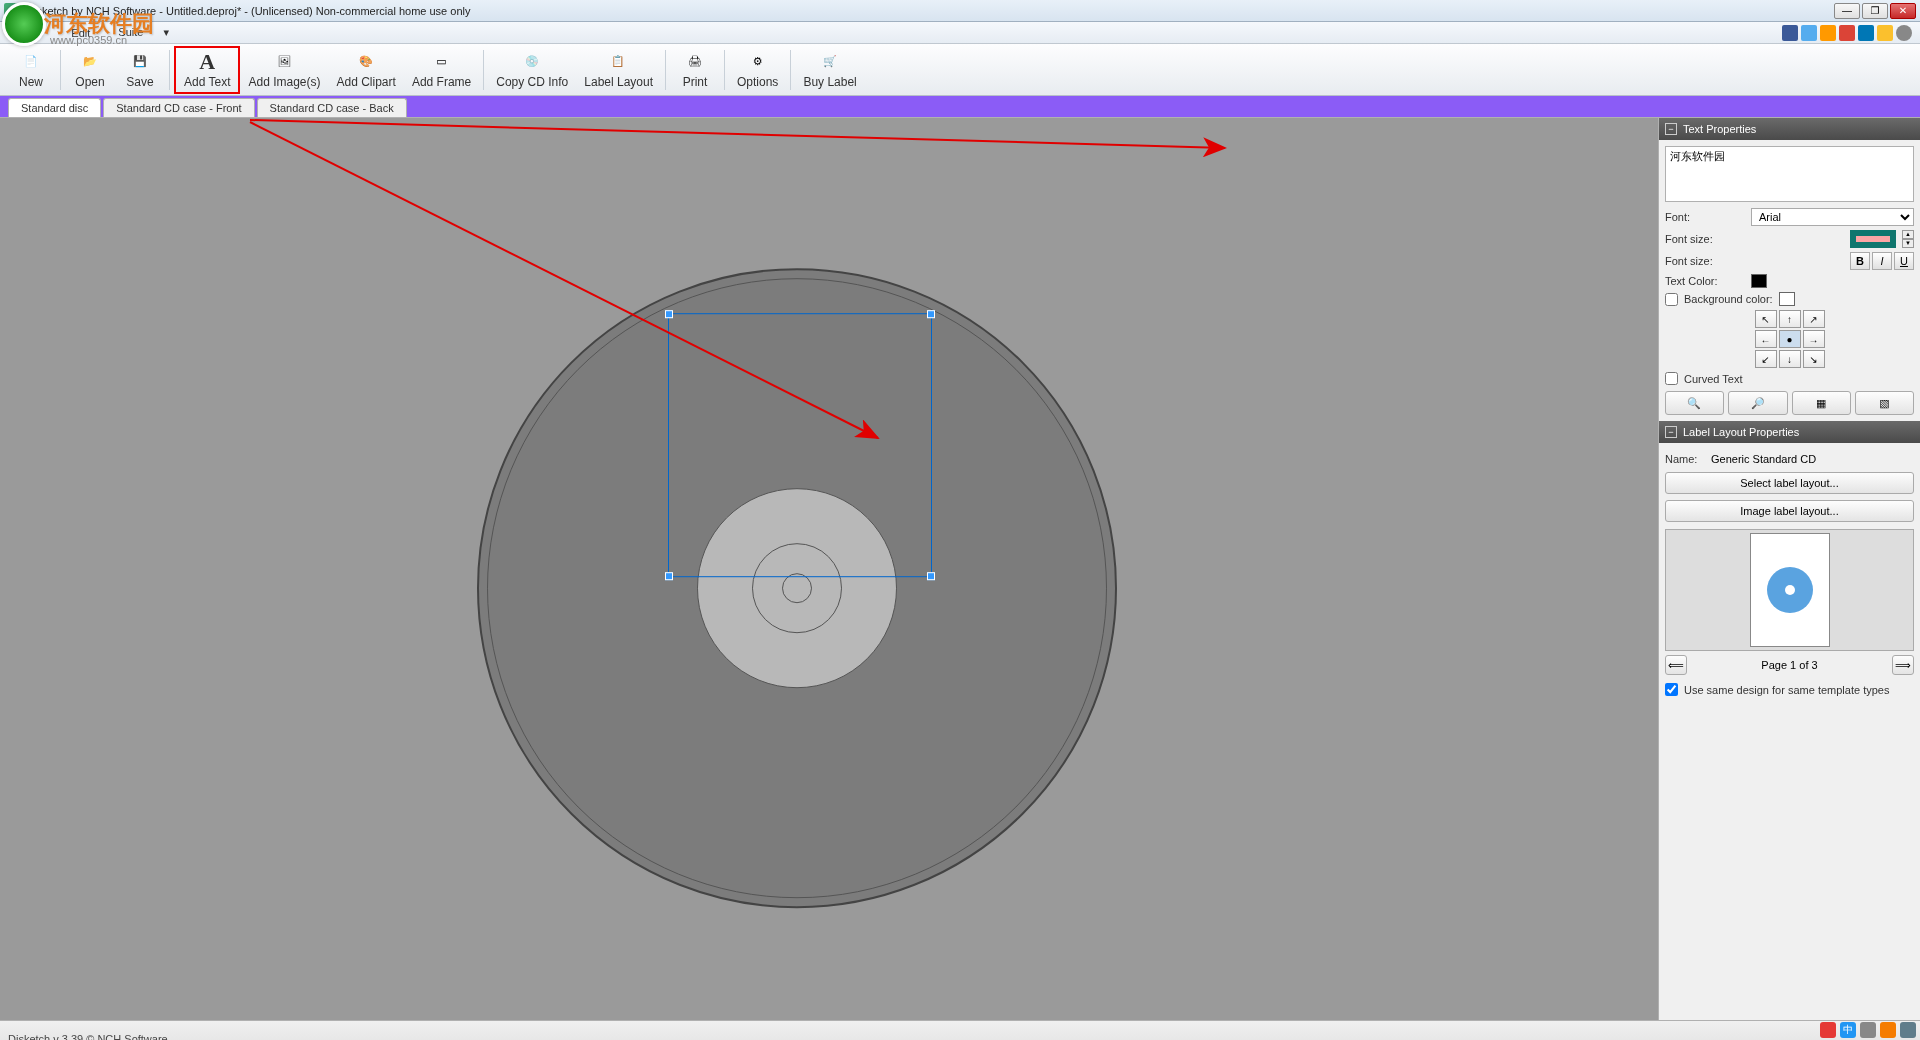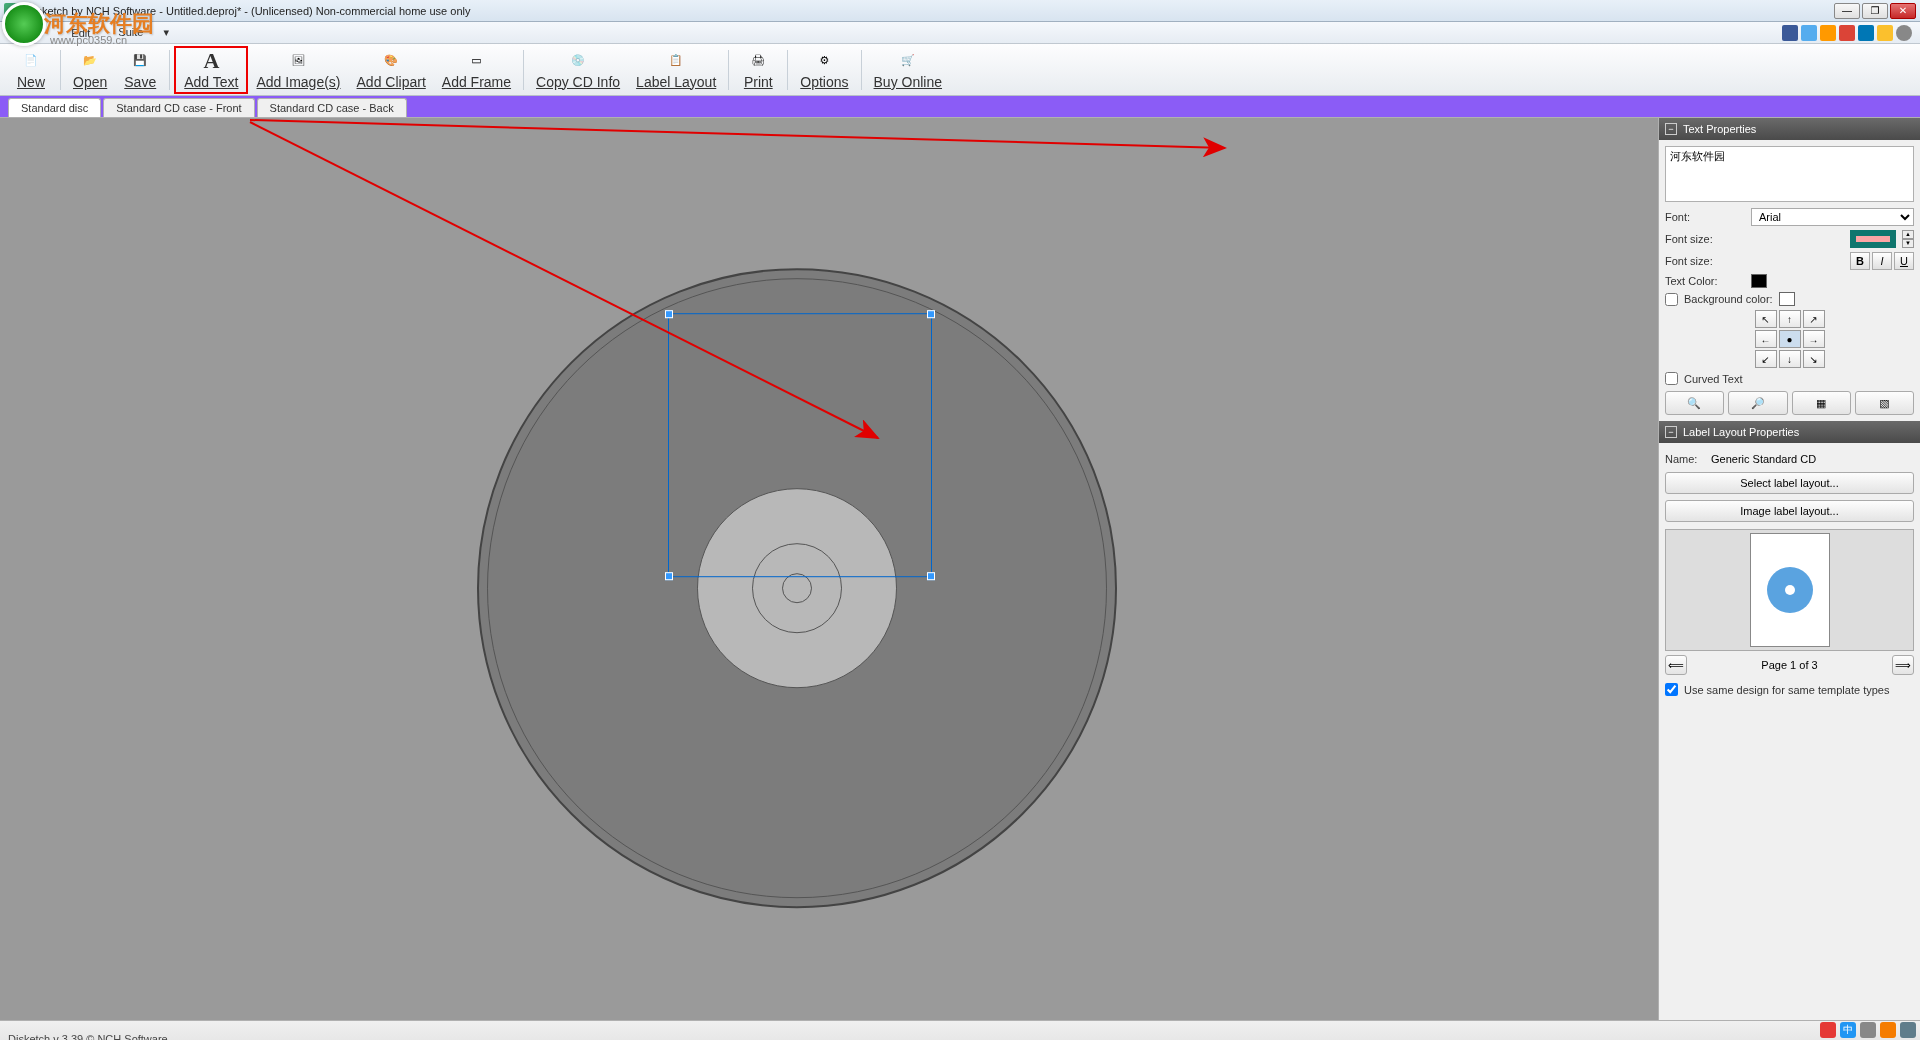--- a/index.html
+++ b/index.html
@@ -26,21 +26,21 @@
 
 .watermark { position: absolute; left: 0; top: 0; z-index: 50; pointer-events: none; display: flex; align-items: center; }
 .watermark .wm-logo { width: 44px; height: 44px; background: radial-gradient(#5c5,#070); border-radius: 50%; border: 3px solid #fff; box-shadow: 0 0 4px rgba(0,0,0,.3); margin: 2px; }
 .watermark .wm-text { color: #e67e22; font-size: 22px; font-weight: bold; text-shadow: 1px 1px 2px rgba(0,0,0,.2); margin-left: -4px; }
 .watermark .wm-url { position: absolute; left: 50px; top: 34px; color: #888; font-size: 11px; }
 
 
 .toolbar { height: 52px; background: linear-gradient(#fdfdfe, #e8ecf0); display: flex; align-items: center; padding: 0 6px; border-bottom: 1px solid #b8c0c8; }
 .tool-btn { display: flex; flex-direction: column; align-items: center; justify-content: center; height: 48px; min-width: 50px; padding: 0 8px; cursor: pointer; }
 .tool-btn .ti { width: 22px; height: 22px; margin-bottom: 2px; display: flex; align-items: center; justify-content: center; }
-.tool-btn .tl { font-size: 14px; color: #333; white-space: nowrap; text-decoration: underline; }
+.tool-btn .tl { font-size: 12px; color: #333; white-space: nowrap; }
 .tool-sep { width: 1px; height: 40px; background: #c8d0d8; margin: 0 4px; }
 .tool-btn.highlighted { border: 2px solid #e00; }
 
 
 .tabbar { height: 22px; background: #8b5cf6; display: flex; align-items: flex-end; padding-left: 8px; border-bottom: 1px solid #b0b0b0; }
 .tab { padding: 3px 12px; background: #f0f0f0; border: 1px solid #b0b0b0; border-bottom: none; margin-right: 2px; border-radius: 3px 3px 0 0; font-size: 11px; color: #333; }
 .tab.active { background: #fff; font-weight: 500; }
 
 
 .main { display: flex; height: calc(100% - 22px - 22px - 52px - 22px - 20px); }
@@ -193,21 +193,21 @@
       <div class="tl">Print</div>
     </div>
   <div class="tool-sep"></div>
   <div class="tool-btn">
       <div class="ti ico-opts"></div>
       <div class="tl">Options</div>
     </div>
   <div class="tool-sep"></div>
   <div class="tool-btn">
       <div class="ti ico-buy"></div>
-      <div class="tl">Buy Online</div>
+      <div class="tl">Buy Label</div>
     </div>
 </div>
 
 <div class="tabbar">
   <div class="tab active">Standard disc</div>
   <div class="tab">Standard CD case - Front</div>
   <div class="tab">Standard CD case - Back</div>
 </div>
 
 <div class="main">

